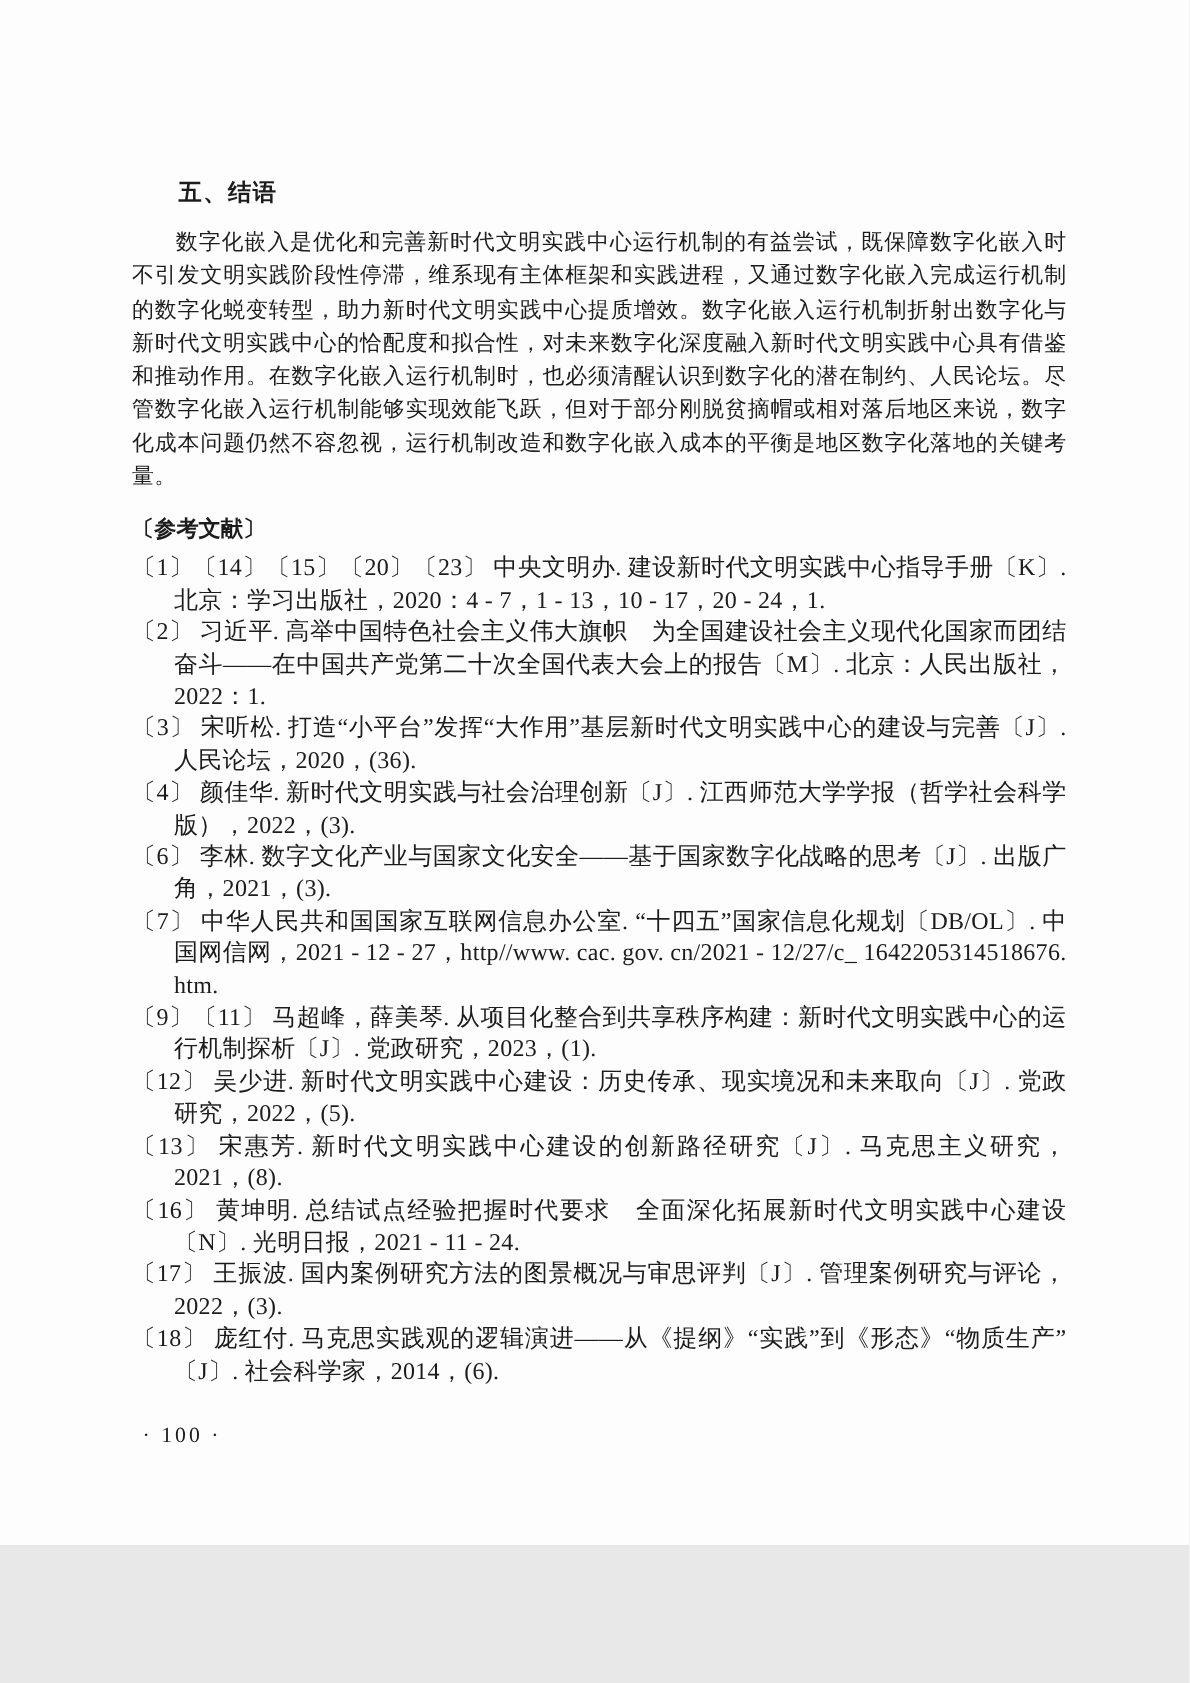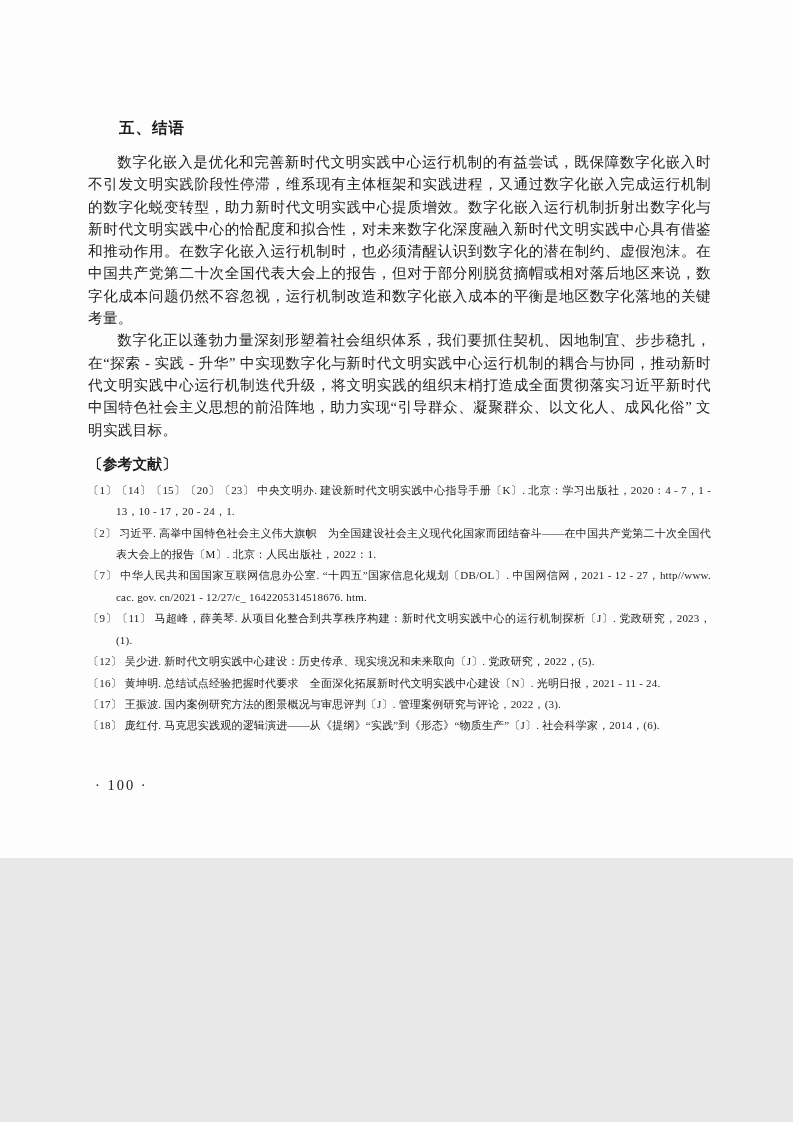--- a/index.html
+++ b/index.html
@@ -1,20 +1,20 @@
 <!DOCTYPE html>
 <html lang="zh"><head>
 <meta charset="utf-8">
 <style>
   * { margin: 0; padding: 0; box-sizing: border-box; }
   html, body { background: #e8e8e8; }
   .page {
     position: relative;
     width: 793px;
-    height: 858px;
+    height: 1030px;
     margin: 0 auto;
     background: #fdfdfd;
     color: #1c1c1c;
     font-family: "Liberation Serif", "DejaVu Serif", serif;
     overflow: hidden;
   }
   .content {
     padding: 118px 82px 0 88px;
   }
   .section-heading {
@@ -33,21 +33,21 @@
   }
   .refs-heading {
     text-align: left;
     font-weight: bold;
     font-size: 14.8px;
     margin-top: 14px;
     margin-bottom: 6px;
   }
   .refs-list {
     list-style: none;
-    font-size: 11px;
+    font-size: 16px;
     line-height: 21.4px;
   }
   .refs-list li {
     text-align: justify;
     padding-left: 28px;
     text-indent: -28px;
     letter-spacing: 0.2px;
   }
   .page-number {
     position: absolute;
@@ -58,31 +58,34 @@
   }
 </style>
 </head>
 <body>
 
 <div class="page">
   <div class="content">
 
     <div class="section-heading">五、结语</div>
 
-    <p class="para">数字化嵌入是优化和完善新时代文明实践中心运行机制的有益尝试，既保障数字化嵌入时不引发文明实践阶段性停滞，维系现有主体框架和实践进程，又通过数字化嵌入完成运行机制的数字化蜕变转型，助力新时代文明实践中心提质增效。数字化嵌入运行机制折射出数字化与新时代文明实践中心的恰配度和拟合性，对未来数字化深度融入新时代文明实践中心具有借鉴和推动作用。在数字化嵌入运行机制时，也必须清醒认识到数字化的潜在制约、虚假泡沫。在中国共产党第二十次全国代表大会上的报告，但对于部分刚脱贫摘帽或相对落后地区来说，数字化成本问题仍然不容忽视，运行机制改造和数字化嵌入成本的平衡是地区数字化落地的关键考量。</p>
-    <p class="para">数字化正以蓬勃力量深刻形塑着社会组织体系，我们要抓住契机、因地制宜、步步稳扎，在“探索 - 实践 - 升华” 中实现数字化与新时代文明实践中心运行机制的耦合与协同，推动新时代文明实践中心运行机制迭代升级，将文明实践的组织末梢打造成全面贯彻落实习近平新时代中国特色社会主义思想的前沿阵地，助力实现“引导群众、凝聚群众、以文化人、成风化俗” 文明实践目标。</p>
+    <p class="para">数字化嵌入是优化和完善新时代文明实践中心运行机制的有益尝试，既保障数字化嵌入时不引发文明实践阶段性停滞，维系现有主体框架和实践进程，又通过数字化嵌入完成运行机制的数字化蜕变转型，助力新时代文明实践中心提质增效。数字化嵌入运行机制折射出数字化与新时代文明实践中心的恰配度和拟合性，对未来数字化深度融入新时代文明实践中心具有借鉴和推动作用。在数字化嵌入运行机制时，也必须清醒认识到数字化的潜在制约、人民论坛。尽管数字化嵌入运行机制能够实现效能飞跃，但对于部分刚脱贫摘帽或相对落后地区来说，数字化成本问题仍然不容忽视，运行机制改造和数字化嵌入成本的平衡是地区数字化落地的关键考量。</p>
 
     <div class="refs-heading">〔参考文献〕</div>
 
     <ul class="refs-list">
       <li>〔1〕〔14〕〔15〕〔20〕〔23〕 中央文明办. 建设新时代文明实践中心指导手册〔K〕. 北京：学习出版社，2020：4 - 7，1 - 13，10 - 17，20 - 24，1.</li>
       <li>〔2〕 习近平. 高举中国特色社会主义伟大旗帜　为全国建设社会主义现代化国家而团结奋斗——在中国共产党第二十次全国代表大会上的报告〔M〕. 北京：人民出版社，2022：1.</li>
+      <li>〔3〕 宋听松. 打造“小平台”发挥“大作用”基层新时代文明实践中心的建设与完善〔J〕. 人民论坛，2020，(36).</li>
+      <li>〔4〕 颜佳华. 新时代文明实践与社会治理创新〔J〕. 江西师范大学学报（哲学社会科学版），2022，(3).</li>
+      <li>〔6〕 李林. 数字文化产业与国家文化安全——基于国家数字化战略的思考〔J〕. 出版广角，2021，(3).</li>
       <li>〔7〕 中华人民共和国国家互联网信息办公室. “十四五”国家信息化规划〔DB/OL〕. 中国网信网，2021 - 12 - 27，http//www. cac. gov. cn/2021 - 12/27/c_ 1642205314518676. htm.</li>
       <li>〔9〕〔11〕 马超峰，薛美琴. 从项目化整合到共享秩序构建：新时代文明实践中心的运行机制探析〔J〕. 党政研究，2023，(1).</li>
       <li>〔12〕 吴少进. 新时代文明实践中心建设：历史传承、现实境况和未来取向〔J〕. 党政研究，2022，(5).</li>
+      <li>〔13〕 宋惠芳. 新时代文明实践中心建设的创新路径研究〔J〕. 马克思主义研究，2021，(8).</li>
       <li>〔16〕 黄坤明. 总结试点经验把握时代要求　全面深化拓展新时代文明实践中心建设〔N〕. 光明日报，2021 - 11 - 24.</li>
       <li>〔17〕 王振波. 国内案例研究方法的图景概况与审思评判〔J〕. 管理案例研究与评论，2022，(3).</li>
       <li>〔18〕 庞红付. 马克思实践观的逻辑演进——从《提纲》“实践”到《形态》“物质生产”〔J〕. 社会科学家，2014，(6).</li>
 
     </ul>
 
   </div>
 
   <div class="page-number">· 100 ·</div>
 </div>

